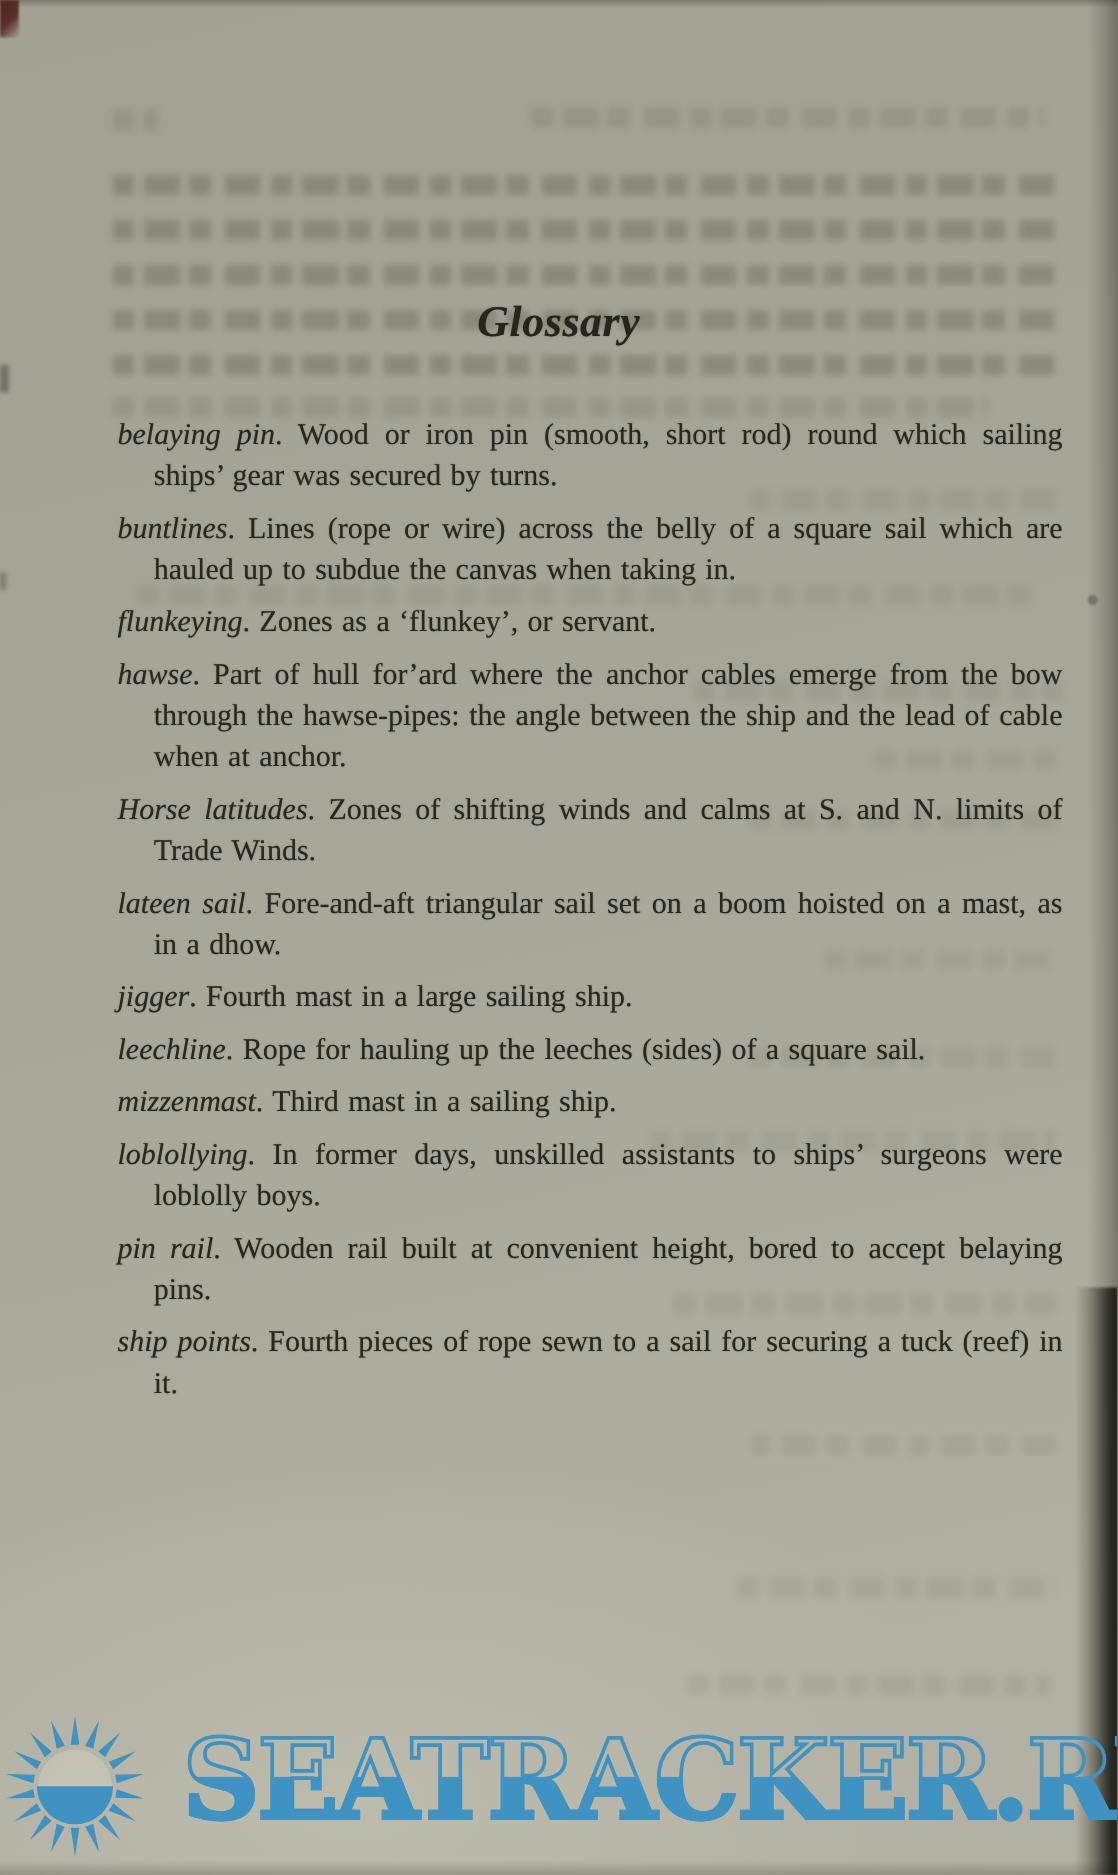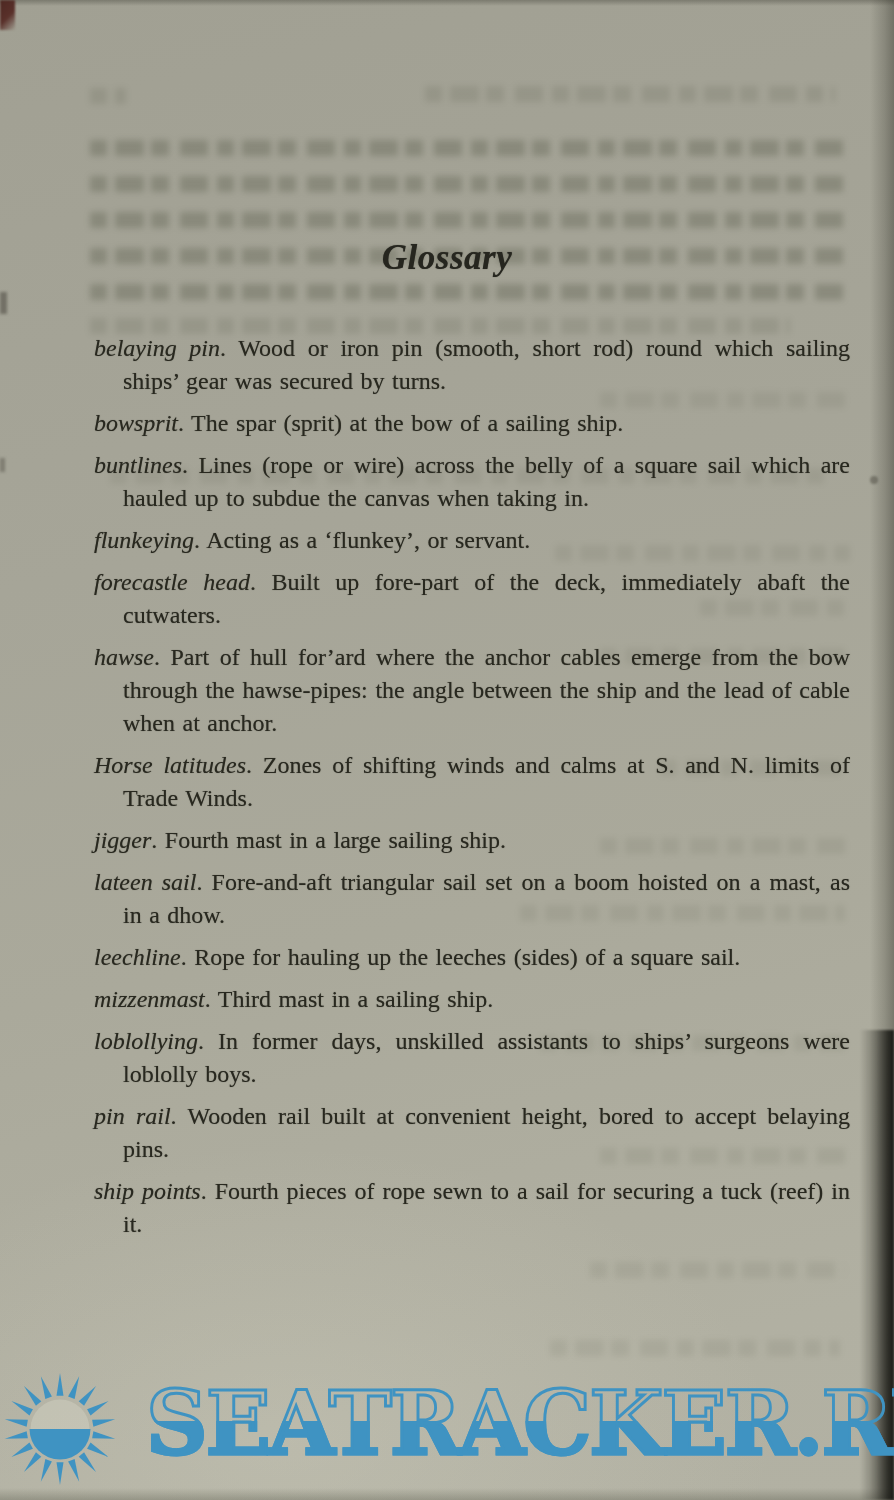--- a/index.html
+++ b/index.html
@@ -113,35 +113,33 @@
   <div class="ghost vfaint" style="left:540px;top:1035px;width:305px;"></div>
   <div class="ghost vfaint" style="left:600px;top:1148px;width:245px;"></div>
   <div class="ghost vfaint" style="left:590px;top:1262px;width:255px;"></div>
   <div class="ghost vfaint" style="left:550px;top:1340px;width:290px;"></div>
 
   <h1 class="page-title">Glossary</h1>
 
   <div class="glossary">
     <p class="entry"><span class="term">belaying pin</span><span class="sep">. </span><span class="def">Wood or iron pin (smooth, short rod) round which sailing ships’ gear was secured by turns.</span></p>
 
-    <p class="entry"><span class="term">bowsprit</span><span class="sep">. </span><span class="def">The spar (sprit) at the bow of a sailing ship.</span></p>
 
     <p class="entry"><span class="term">buntlines</span><span class="sep">. </span><span class="def">Lines (rope or wire) across the belly of a square sail which are hauled up to subdue the canvas when taking in.</span></p>
 
-    <p class="entry"><span class="term">flunkeying</span><span class="sep">. </span><span class="def">Acting as a ‘flunkey’, or servant.</span></p>
+    <p class="entry"><span class="term">flunkeying</span><span class="sep">. </span><span class="def">Zones as a ‘flunkey’, or servant.</span></p>
 
-    <p class="entry"><span class="term">forecastle head</span><span class="sep">. </span><span class="def">Built up fore-part of the deck, immediately abaft the cutwaters.</span></p>
 
     <p class="entry"><span class="term">hawse</span><span class="sep">. </span><span class="def">Part of hull for’ard where the anchor cables emerge from the bow through the hawse-pipes: the angle between the ship and the lead of cable when at anchor.</span></p>
 
     <p class="entry"><span class="term">Horse latitudes</span><span class="sep">. </span><span class="def">Zones of shifting winds and calms at S. and N. limits of Trade Winds.</span></p>
 
+    <p class="entry"><span class="term">lateen sail</span><span class="sep">. </span><span class="def">Fore-and-aft triangular sail set on a boom hoisted on a mast, as in a dhow.</span></p>
+
     <p class="entry"><span class="term">jigger</span><span class="sep">. </span><span class="def">Fourth mast in a large sailing ship.</span></p>
-
-    <p class="entry"><span class="term">lateen sail</span><span class="sep">. </span><span class="def">Fore-and-aft triangular sail set on a boom hoisted on a mast, as in a dhow.</span></p>
 
     <p class="entry"><span class="term">leechline</span><span class="sep">. </span><span class="def">Rope for hauling up the leeches (sides) of a square sail.</span></p>
 
     <p class="entry"><span class="term">mizzenmast</span><span class="sep">. </span><span class="def">Third mast in a sailing ship.</span></p>
 
     <p class="entry"><span class="term">loblollying</span><span class="sep">. </span><span class="def">In former days, unskilled assistants to ships’ surgeons were loblolly boys.</span></p>
 
     <p class="entry"><span class="term">pin rail</span><span class="sep">. </span><span class="def">Wooden rail built at convenient height, bored to accept belaying pins.</span></p>
 
     <p class="entry"><span class="term">ship points</span><span class="sep">. </span><span class="def">Fourth pieces of rope sewn to a sail for securing a tuck (reef) in it.</span></p>

